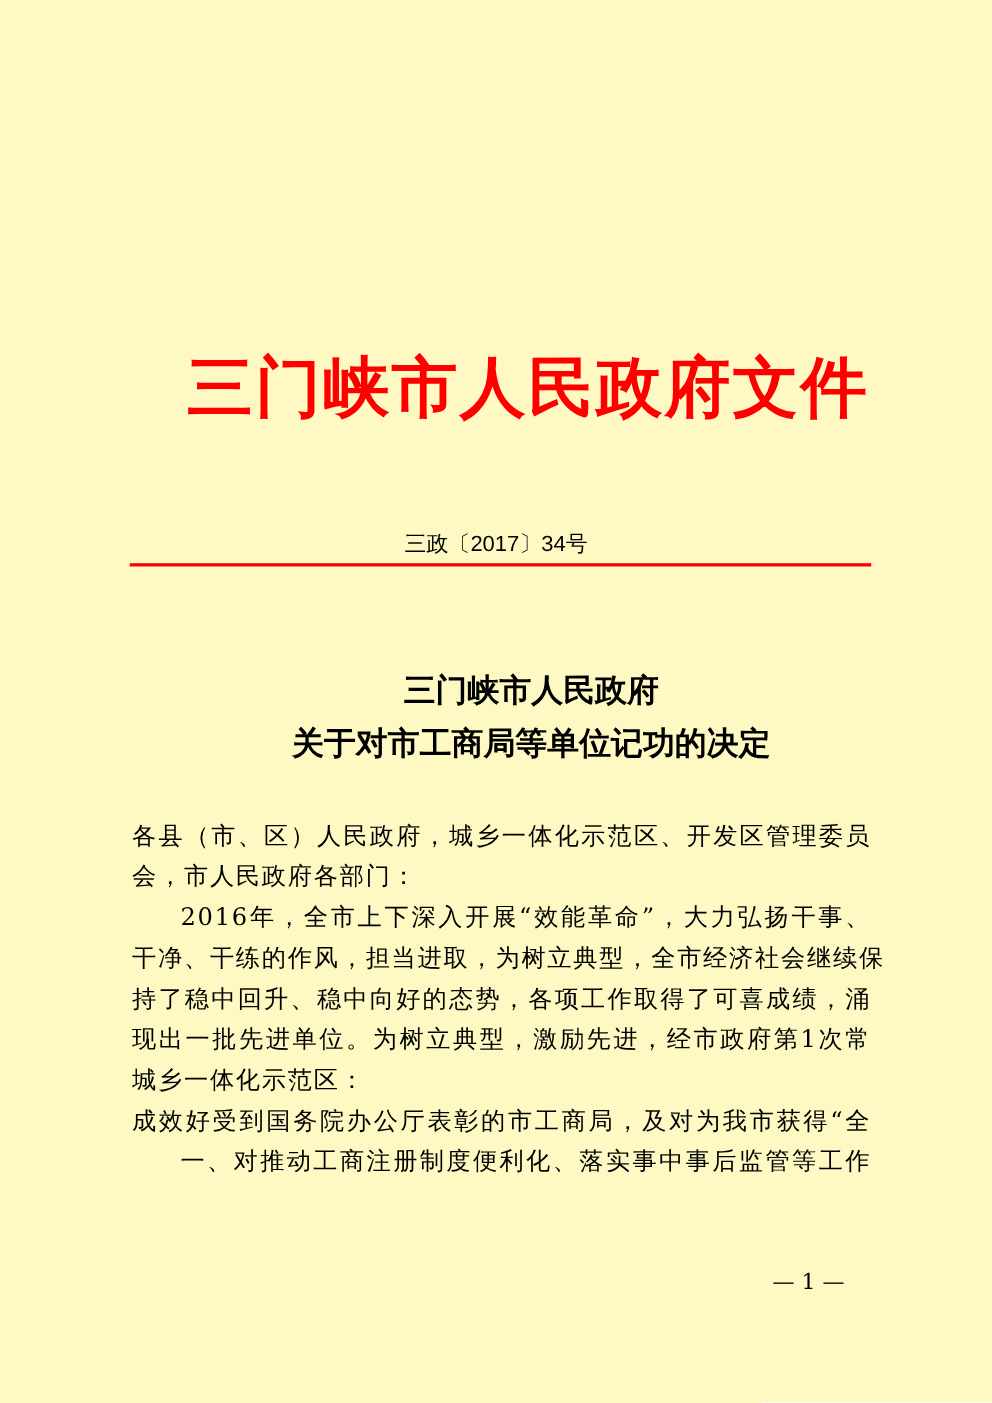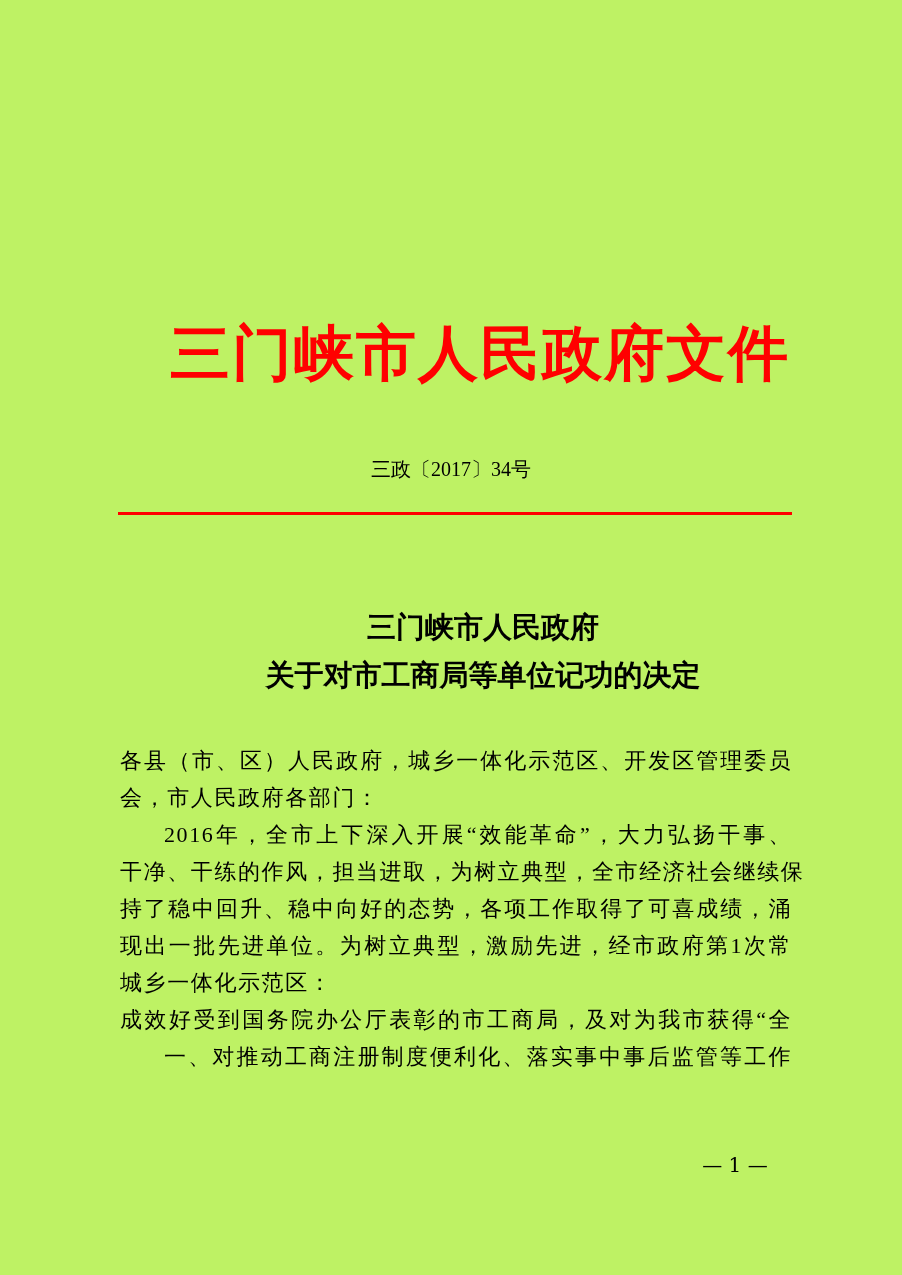--- a/index.html
+++ b/index.html
@@ -1,39 +1,39 @@
 <!DOCTYPE html>
 <html><head>
   <meta charset="utf-8">
   <style>
     html, body { margin: 0; padding: 0; background: #ffffff; }
     body { width: 902px; height: 1275px; position: relative; overflow: hidden; }
-    .page { position: absolute; left: 0; top: 0; width: 902px; height: 1275px; background: #bef264; }
+    .page { position: absolute; left: 0; top: 0; width: 902px; height: 1275px; background: #fef9c3; }
     .header-title {
       position: absolute; left: 170px; top: 308px; width: 570px; height: 90px;
       color: #ff0000; font-family: "DejaVu Serif", serif; font-size: 60px; font-weight: bold;
       letter-spacing: 2px; text-align: center; line-height: 90px; white-space: nowrap;
     }
     .doc-number {
-      position: absolute; left: 0; width: 902px; top: 454px; text-align: center;
-      font-family: Liberation Serif, serif; font-size: 20px; color: #000; line-height: 30px;
+      position: absolute; left: 0; width: 902px; top: 480px; text-align: center;
+      font-family: Liberation Sans, sans-serif; font-size: 20px; color: #000; line-height: 30px;
     }
     .red-rule {
       position: absolute; left: 118px; top: 512px; width: 674px; height: 3px; background: #ff0000;
     }
     .title-block {
       position: absolute; left: 0; width: 902px; top: 603px; text-align: center;
       font-family: "DejaVu Serif", serif; font-weight: bold; font-size: 29px; color: #000; padding-left: 32px;
     }
     .title-block div { height: 48px; line-height: 48px; }
     .body-text {
       position: absolute; left: 120px; top: 742px; width: 672px;
       font-family: "DejaVu Serif", serif; font-size: 22px; color: #000;
     }
-    .body-text .line { height: 37px; line-height: 37px; white-space: nowrap; letter-spacing: 1.6px; text-align: justify; text-align-last: justify; font-family: Liberation Serif, serif; }
+    .body-text .line { height: 37px; line-height: 37px; white-space: nowrap; letter-spacing: 1.6px; text-align: justify; text-align-last: justify; }
     .body-text .line.last { text-align-last: left; }
     .body-text .line.indent { padding-left: 44px; }
     .page-number {
       position: absolute; left: 690px; top: 1150px; width: 90px; text-align: center;
       font-family: "DejaVu Serif", serif; font-size: 20px; color: #000; line-height: 30px; white-space: nowrap;
     }
   </style>
 </head>
 <body>
 

